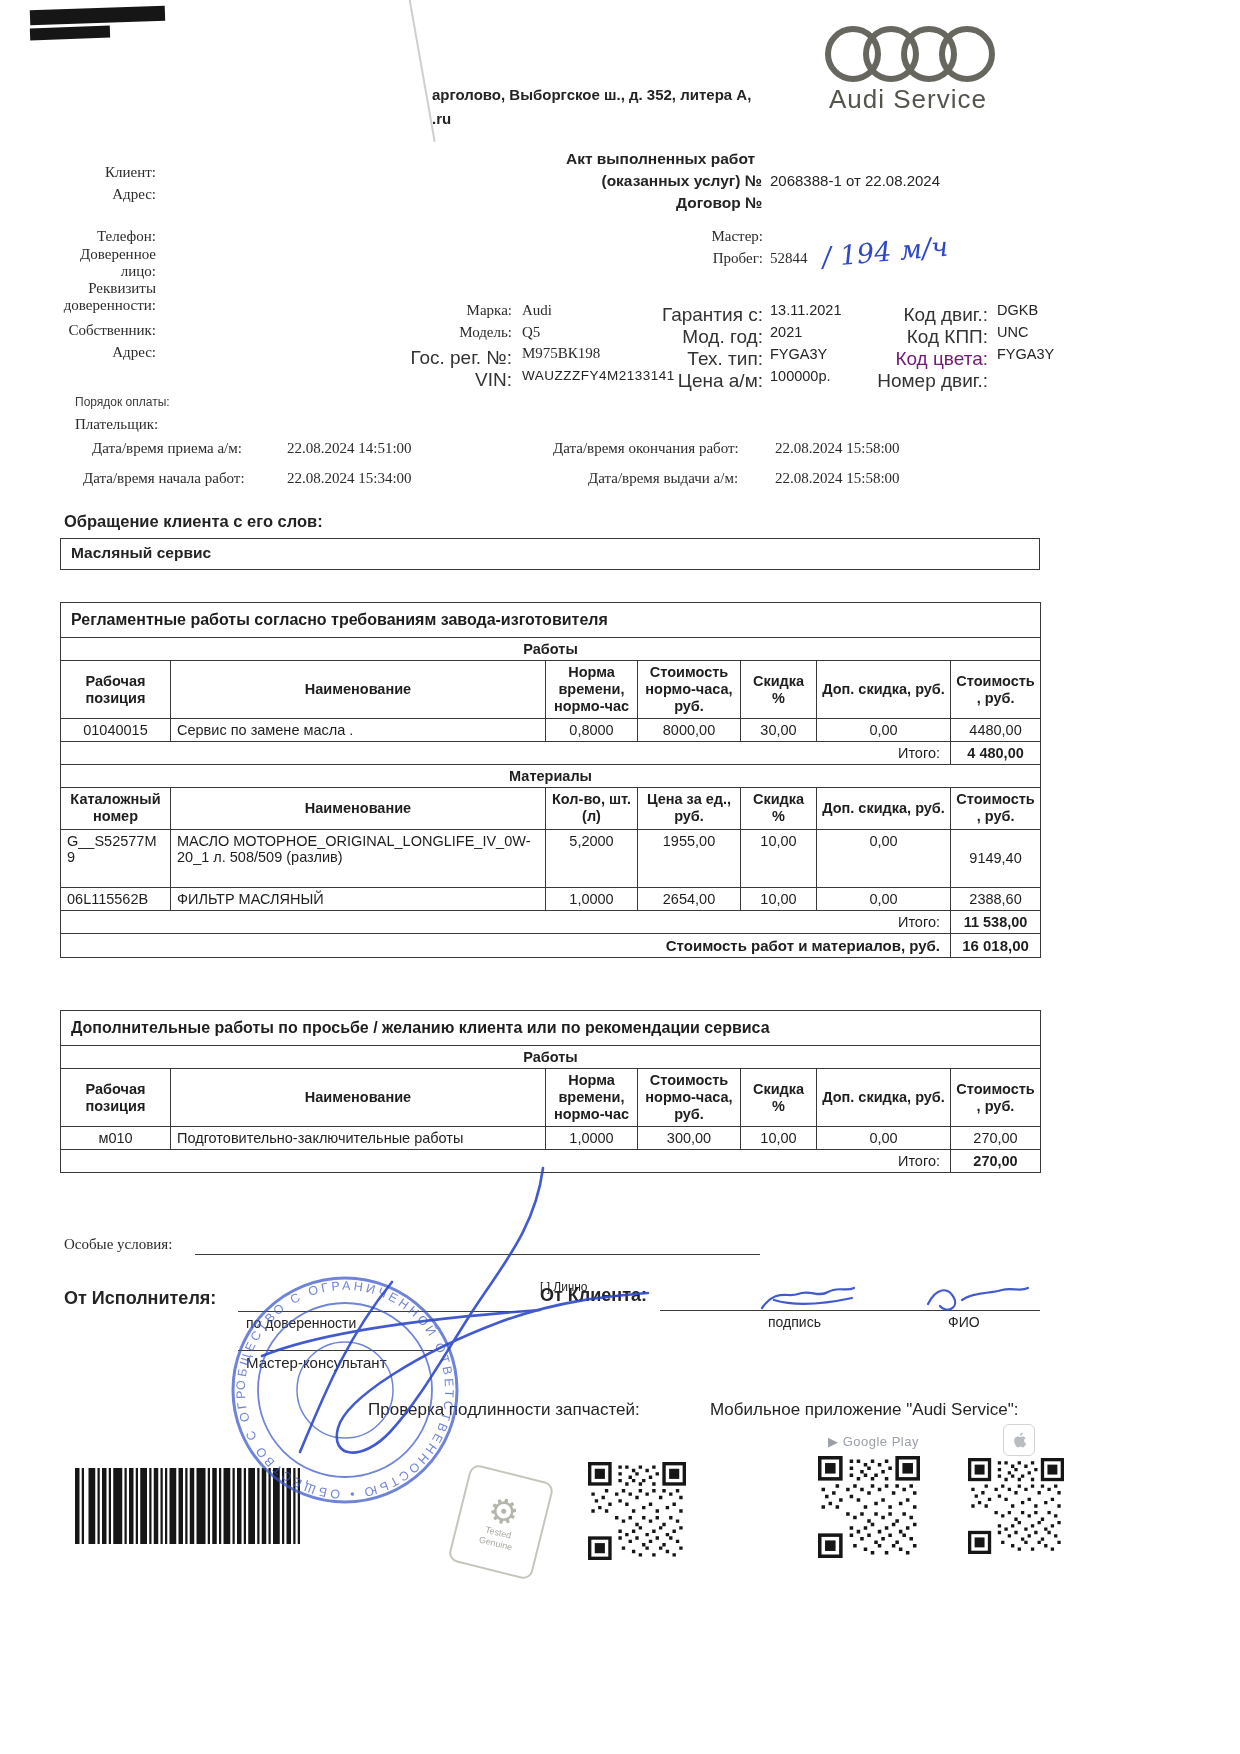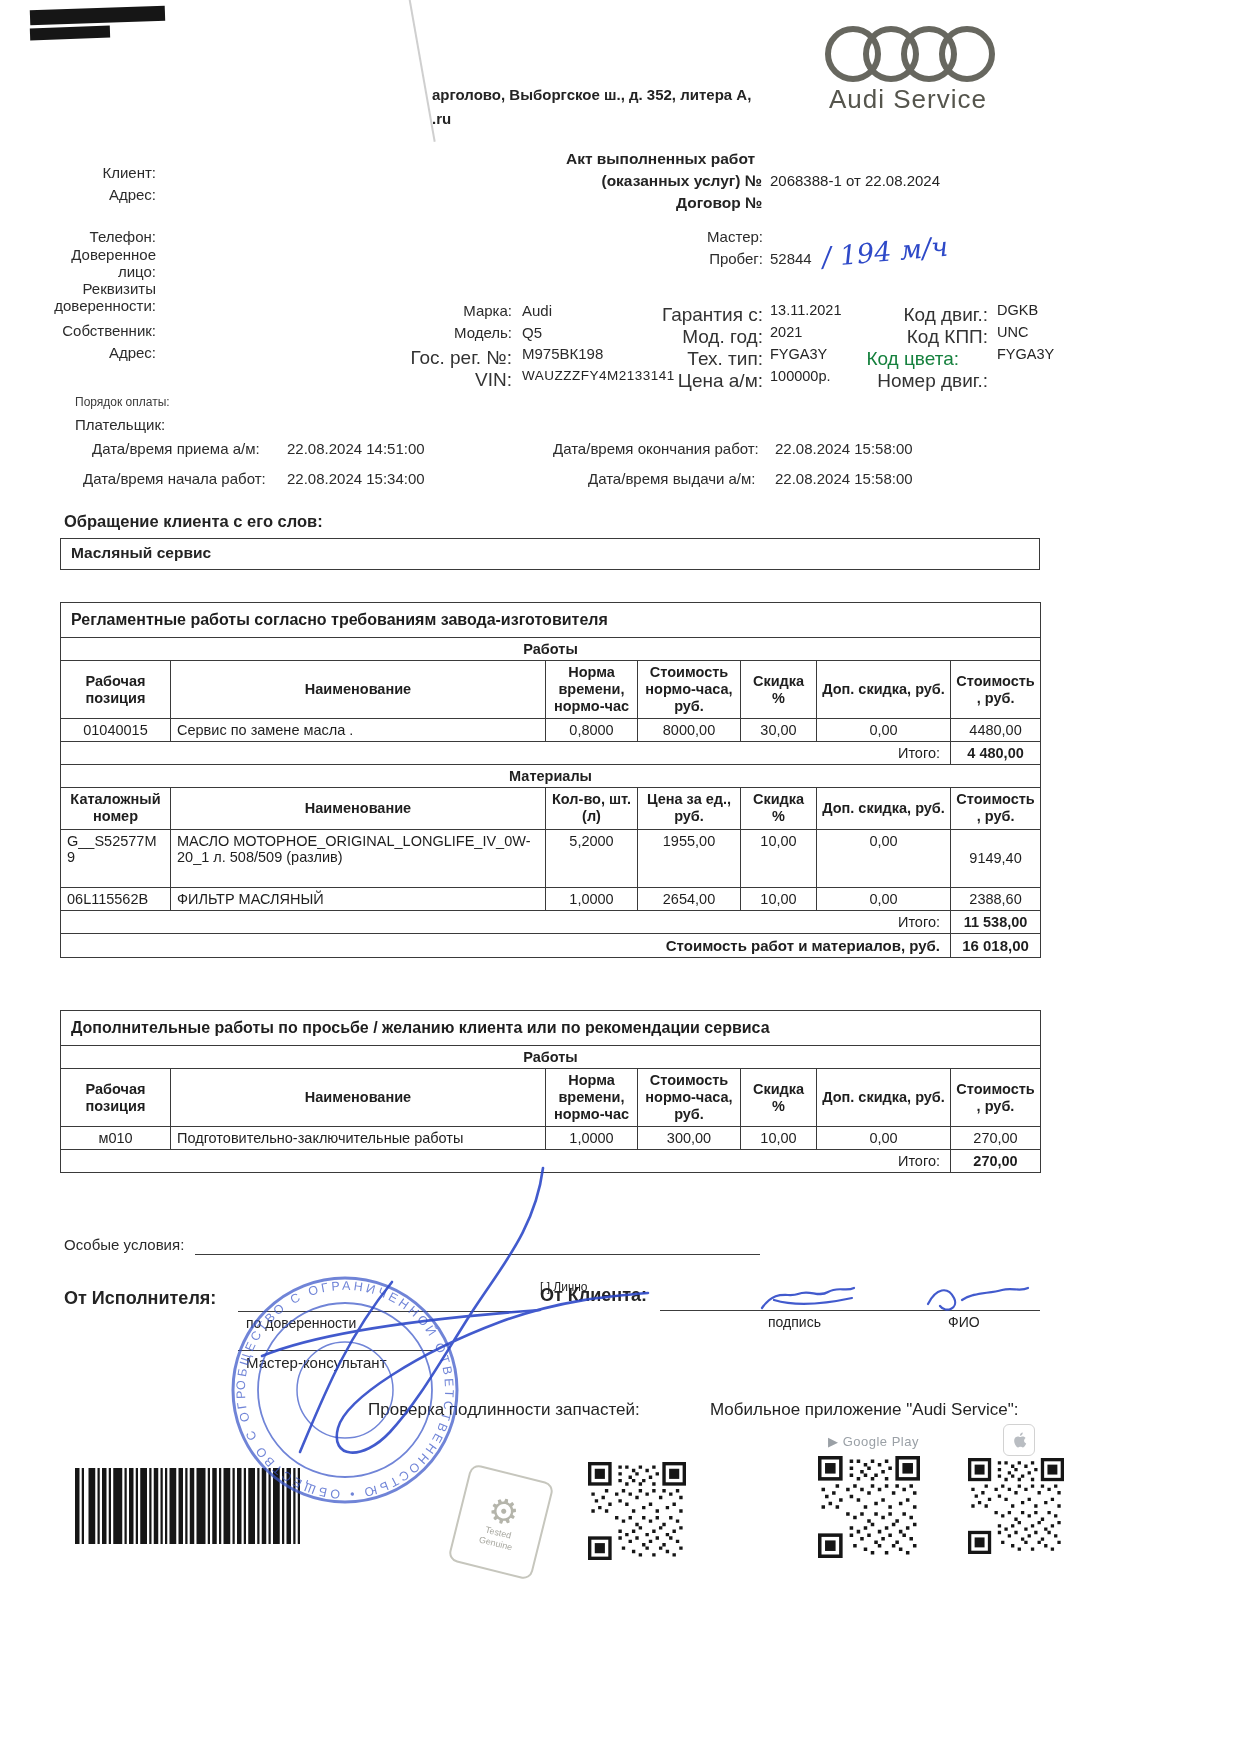--- a/index.html
+++ b/index.html
@@ -1,20 +1,20 @@
 <!DOCTYPE html>
 <html><head>
 <meta charset="utf-8">
 <style>
   html,body{margin:0;padding:0;background:#ffffff;}
   .page{position:relative;width:1152px;height:1754px;background:#fff;overflow:hidden;
         font-family:"Liberation Sans",sans-serif;color:#242424;}
   .abs{position:absolute;}
   .nw{white-space:nowrap;}
-  .lbl{font-size:15px;color:#2b2b2b;}
+  .lbl{font-size:15px;color:#2b2b2b;font-family:Liberation Serif, serif;}
   .sm{font-size:19px;}
   .xs{font-size:12px;}
   .b{font-weight:bold;}
   .rt{text-align:right;}
   .ct{text-align:center;}
 
   
   .redact{position:absolute;background:#161616;transform:rotate(-2deg);}
   .scan-edge{position:absolute;width:2px;background:#cfcfcf;transform-origin:top center;}
 
@@ -111,21 +111,21 @@
   <div class="abs nw" style="left:770px;top:324px;font-size:14.5px;">2021</div>
   <div class="abs sm nw rt" style="left:600px;top:348px;width:163px;color:#333;">Тех. тип:</div>
   <div class="abs nw" style="left:770px;top:346px;font-size:14.5px;">FYGA3Y</div>
   <div class="abs sm nw rt" style="left:600px;top:370px;width:163px;color:#333;">Цена а/м:</div>
   <div class="abs nw" style="left:770px;top:368px;font-size:14.5px;">100000р.</div>
 
   <div class="abs sm nw rt" style="left:855px;top:304px;width:133px;color:#333;">Код двиг.:</div>
   <div class="abs nw" style="left:997px;top:302px;font-size:14.5px;">DGKB</div>
   <div class="abs sm nw rt" style="left:855px;top:326px;width:133px;color:#333;">Код КПП:</div>
   <div class="abs nw" style="left:997px;top:324px;font-size:14.5px;">UNC</div>
-  <div class="abs sm nw rt" style="left:826px;top:348px;width:133px;color:#15803d;">Код цвета:</div>
+  <div class="abs sm nw rt" style="left:855px;top:348px;width:133px;color:#701a75;">Код цвета:</div>
   <div class="abs nw" style="left:997px;top:346px;font-size:14.5px;">FYGA3Y</div>
   <div class="abs sm nw rt" style="left:855px;top:370px;width:133px;color:#333;">Номер двиг.:</div>
 
   <div class="abs xs nw" style="left:75px;top:395px;color:#3a3a3a;">Порядок оплаты:</div>
   <div class="abs lbl nw" style="left:75px;top:416px;">Плательщик:</div>
 
   <div class="abs lbl nw" style="left:92px;top:440px;">Дата/время приема а/м:</div>
   <div class="abs lbl nw" style="left:287px;top:440px;">22.08.2024 14:51:00</div>
   <div class="abs lbl nw" style="left:553px;top:440px;">Дата/время окончания работ:</div>
   <div class="abs lbl nw" style="left:775px;top:440px;">22.08.2024 15:58:00</div>

